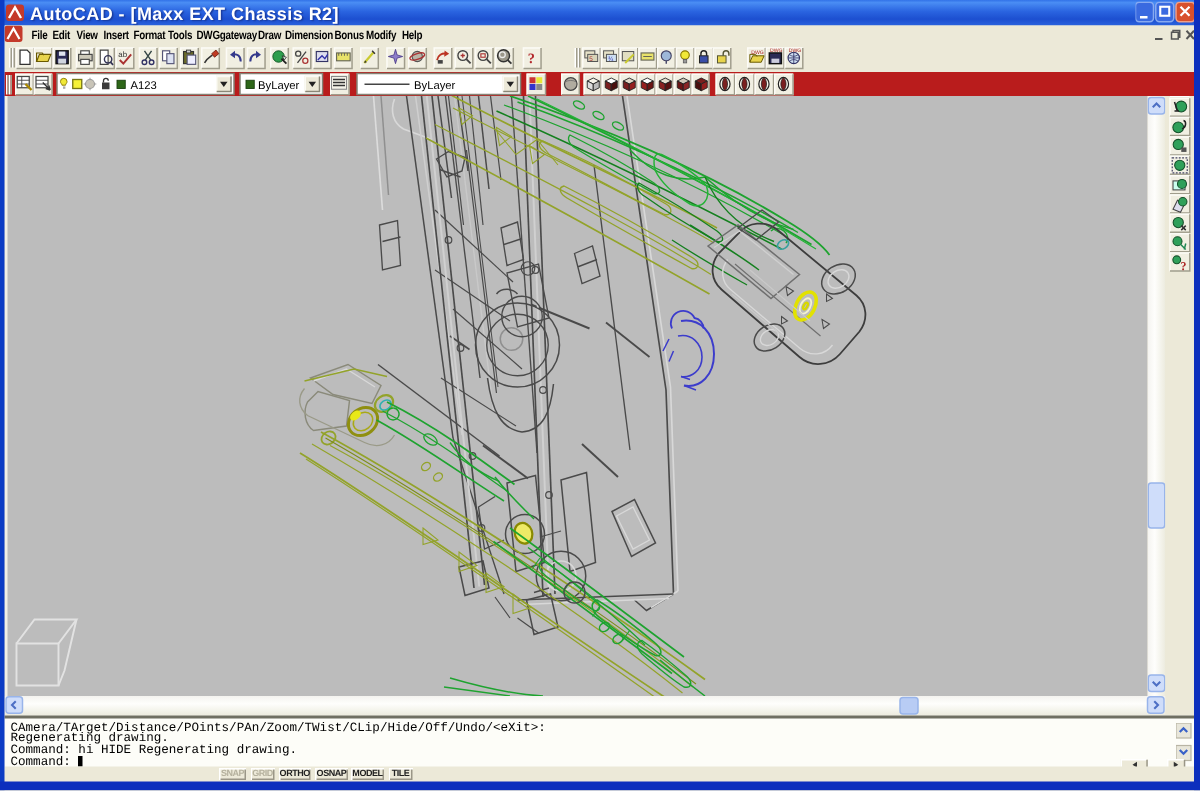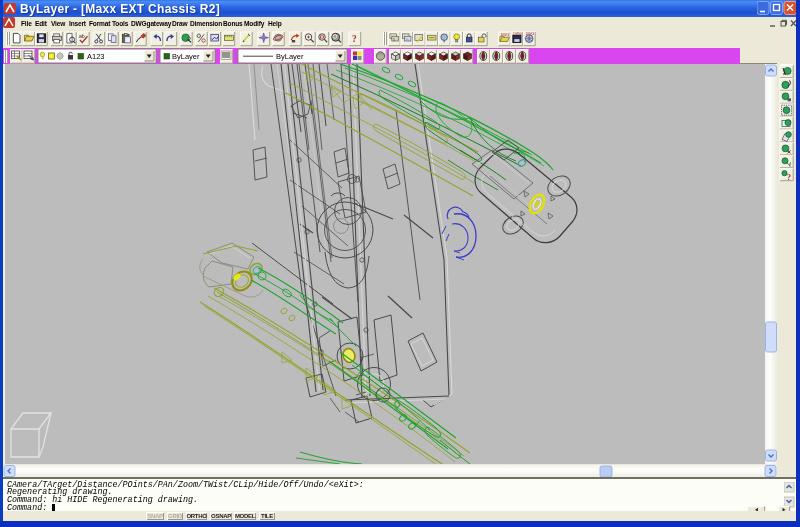--- a/index.html
+++ b/index.html
@@ -6,27 +6,27 @@
 #win{position:relative;width:800px;height:527px;background:#ece9d8;overflow:hidden;font-family:"Liberation Sans",sans-serif;}
 #bl{position:absolute;left:0;top:0;width:3px;height:527px;background:#0c3cc4;}
 #br{position:absolute;left:796px;top:0;width:4px;height:527px;background:#0c2fbd;}
 #bb{position:absolute;left:0;top:521px;width:800px;height:6px;background:#0c2fbd;}
 #title{position:absolute;left:0;top:0;width:800px;height:17px;
 background:linear-gradient(180deg,#3272e8 0%,#4a8df4 10%,#2a64e0 45%,#1c4fd0 75%,#2a62dd 100%);}
 #title .txt{position:absolute;left:20px;top:1.5px;color:#fff;font-size:12px;font-weight:bold;letter-spacing:0.3px;text-shadow:1px 1px 1px #1a3a9a;}
 #menu{position:absolute;left:3px;top:17px;width:793px;height:13px;background:#ece9d8;font-size:8px;color:#000;font-weight:bold;}
 #menu span{position:absolute;top:1.5px;display:inline-block;transform:scaleX(0.82);transform-origin:0 0;letter-spacing:-0.2px;}
 #tb1{position:absolute;left:3px;top:30px;width:793px;height:18px;background:#ece9d8;}
-#tb2{position:absolute;left:3px;top:48px;width:737px;height:16px;background:#d946ef;}
+#tb2{position:absolute;left:3px;top:48px;width:793px;height:16px;background:#b91c1c;}
 #cv{position:absolute;left:3px;top:64px;width:762px;height:400px;background:#bcbcbc;}
 #cvtop{position:absolute;left:3px;top:63px;width:774px;height:1px;background:#8a8774;}
 #vsb{position:absolute;left:765px;top:64px;width:12px;height:400px;}
 #dock{position:absolute;left:777px;top:64px;width:19px;height:400px;background:#ece9d8;}
 #hsb{position:absolute;left:3px;top:464px;width:774px;height:13px;}
-#cmd{position:absolute;left:3px;top:477px;width:793px;height:35px;background:#fdfdf8;border-top:2px solid #6f6f62;font-family:"Liberation Mono",monospace;font-size:8.4px;line-height:7.3px;color:#000;white-space:pre;font-style:italic;}
+#cmd{position:absolute;left:3px;top:477px;width:793px;height:35px;background:#fdfdf8;border-top:2px solid #6f6f62;font-family:"Liberation Mono",monospace;font-size:8.4px;line-height:7.3px;color:#000;white-space:pre;}
 #cmd .lines{position:absolute;left:4px;top:3px;}
 #status{position:absolute;left:3px;top:511px;width:793px;height:10px;background:#ece9d8;font-size:6px;font-weight:bold;}
 .stb{position:absolute;top:0.5px;height:8px;line-height:8.5px;overflow:hidden;box-shadow:inset 1px 1px 0 #fff, inset -1px -1px 0 #9a9687;text-align:center;letter-spacing:-0.3px;}
 </style>
 </head>
 <body>
 <div id="win">
   <div id="cv">
     <svg width="762" height="400" viewBox="3 64 762 400">
         <path d="M249 64 L255 140" stroke="#dcdcdc" stroke-width="1.1" fill="none"></path>
@@ -191,21 +191,21 @@
         <path d="M51 413 L43 447 L39 457" stroke="#e2e2e2" stroke-width="1.3" fill="none"></path>
       </svg>
   </div>
   <div id="cvtop"></div>
   <div style="position:absolute;left:3px;top:64px;width:2px;height:400px;background:#f2f0e6"></div>
   <div id="title">
     <svg style="position:absolute;left:4px;top:2px" width="13" height="13" viewBox="0 0 13 13">
         <rect x="0" y="1" width="12" height="11" rx="2" fill="#c43a2a"></rect>
         <path d="M2 10 L6 3 L10 10" stroke="#fff" stroke-width="1.6" fill="none"></path>
       </svg>
-    <span class="txt">ByLayer - [Maxx EXT Chassis R2]</span>
+    <span class="txt">AutoCAD - [Maxx EXT Chassis R2]</span>
     <svg style="position:absolute;left:757px;top:1px" width="40" height="15" viewBox="0 0 40 15">
       <rect x="0" y="0.5" width="12" height="13" rx="2.5" fill="#3a6ae0" stroke="#88aaf0" stroke-width="1"></rect>
         <path d="M3 10.5 h5" stroke="#fff" stroke-width="1.6"></path>
       <rect x="13.5" y="0.5" width="12" height="13" rx="2.5" fill="#3a6ae0" stroke="#88aaf0" stroke-width="1"></rect>
         <rect x="16.5" y="3.5" width="6" height="6" fill="none" stroke="#fff" stroke-width="1.4"></rect>
       <rect x="27" y="0.5" width="12.5" height="13" rx="2.5" fill="#d8502c" stroke="#f0a088" stroke-width="1"></rect>
         <path d="M30 3.5 l6 6 M36 3.5 l-6 6" stroke="#fff" stroke-width="1.5"></path>
     </svg>
   </div>
   <div id="menu">

